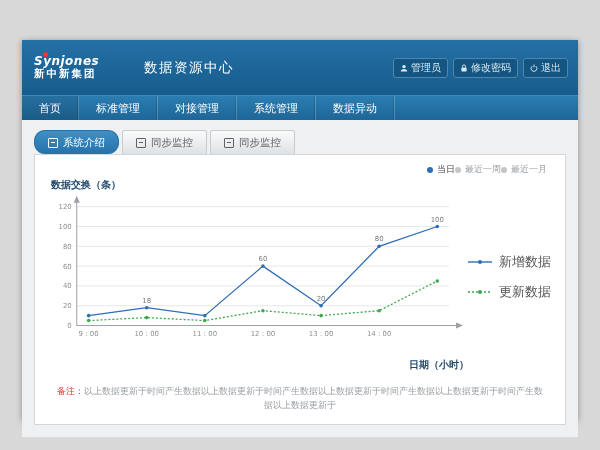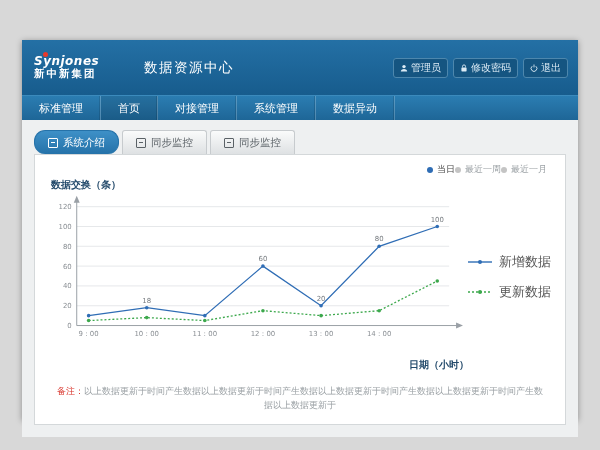--- a/index.html
+++ b/index.html
@@ -101,22 +101,22 @@
         <svg width="8" height="8" viewBox="0 0 8 8">
           <path d="M2.2 2.2a2.9 2.9 0 1 0 3.6 0" fill="none" stroke="#dcebf5" stroke-width="0.9"></path>
           <line x1="4" y1="0.5" x2="4" y2="3.4" stroke="#dcebf5" stroke-width="0.9"></line>
         </svg>
         <span>退出</span>
       </button>
     </div>
   </header>
 
   <nav class="mainnav">
+    <div class="nav-item active">首页</div>
     <div class="nav-item">标准管理</div>
-    <div class="nav-item active">首页</div>
     <div class="nav-item">对接管理</div>
     <div class="nav-item">系统管理</div>
     <div class="nav-item">数据异动</div>
   </nav>
 
   <div class="content">
     <div class="tabs">
       <div class="tab active">
         <span class="tab-ico"></span>
         <span>系统介绍</span>

